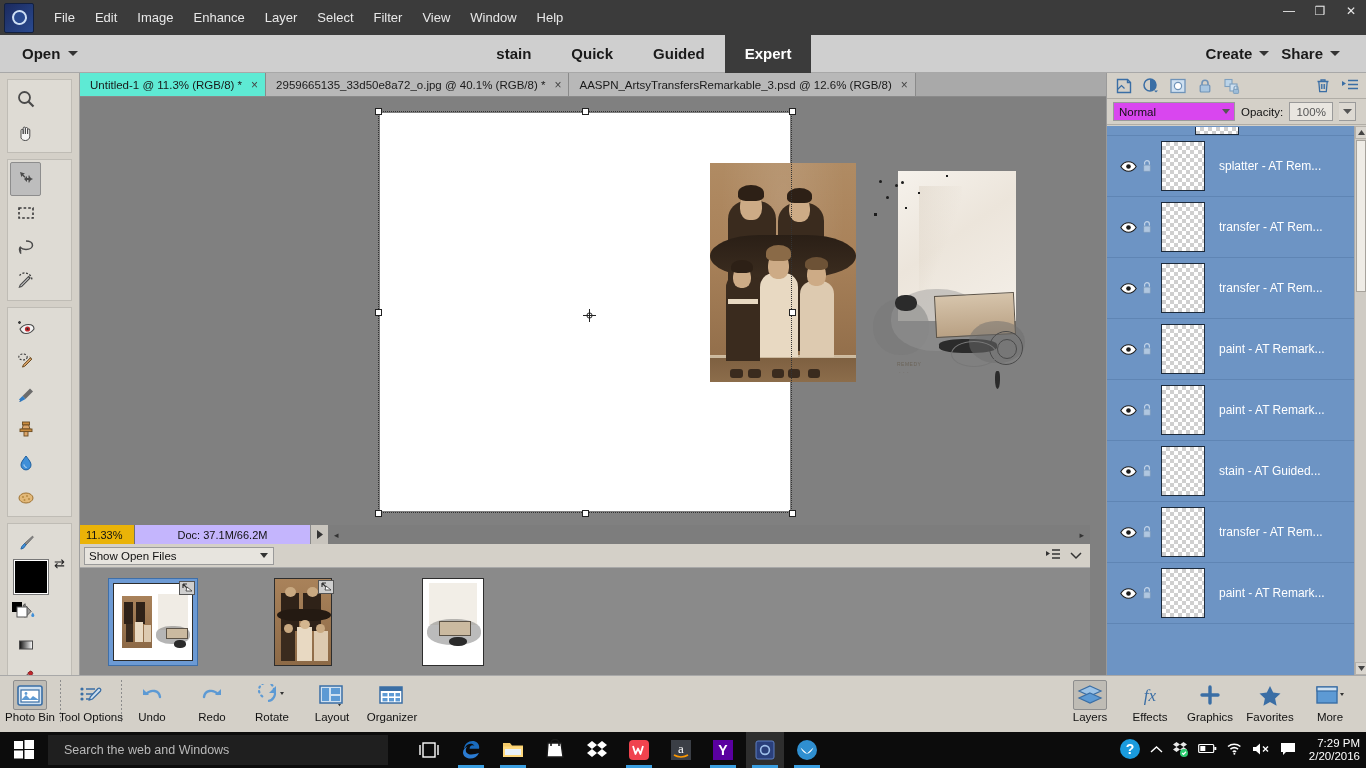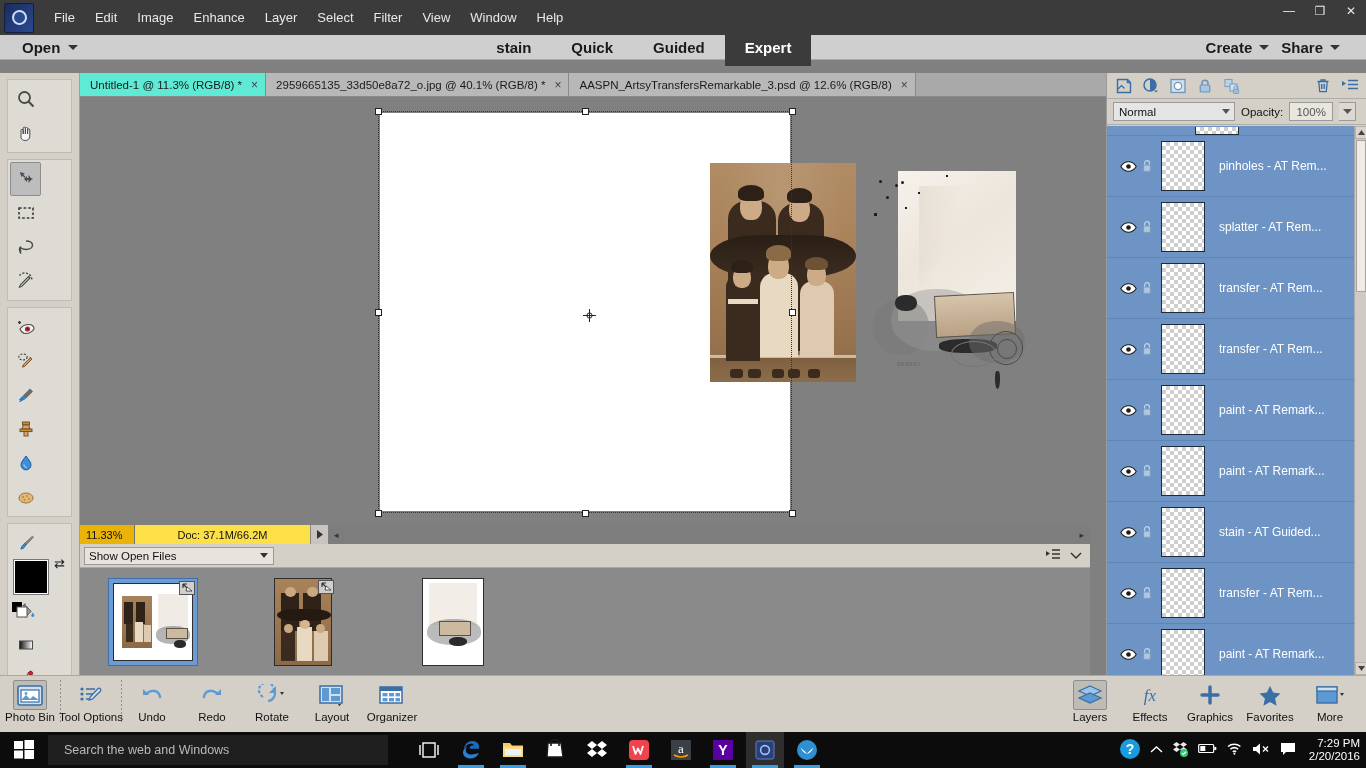--- a/index.html
+++ b/index.html
@@ -34,21 +34,21 @@
   }
   .win-ctrls { position:absolute; right:0; top:0; display:flex; }
   .win-btn {
     width:30px; height:22px; display:flex; align-items:center;
     justify-content:center; color:#e8e8e8; font-size:12px;
     background:#3b3b3b; margin-left:1px;
   }
 
   
   .modebar {
-    position:absolute; left:0; top:35px; width:1366px; height:25px;
+    position:absolute; left:0; top:35px; width:1366px; height:38px;
     background:#cfcfcf; display:flex; align-items:center;
     border-bottom:1px solid #a8a8a8;
   }
   .open-btn {
     font-size:15px; font-weight:bold; color:#1a1a1a; padding:0 8px 0 22px;
     cursor:default;
   }
   .caret-dn {
     width:0;height:0;border-left:5px solid transparent;
     border-right:5px solid transparent;border-top:5px solid #333;
@@ -166,21 +166,21 @@
   .xhair { position:absolute; left:203px; top:196px; width:13px; height:13px; }
 
   
   .statusbar {
     position:absolute; left:80px; top:525px; width:1010px; height:19px;
     background:#7d7d7d; display:flex; align-items:center;
     font-size:11px; color:#111;
   }
   .st-zoom { width:55px; padding-left:6px; background:#eab308; height:19px;
              display:flex; align-items:center; border-right:1px solid #6f6f6f;}
-  .st-doc  { padding:0 10px; background:#fde047; height:19px;
+  .st-doc  { padding:0 10px; background:#c4b5fd; height:19px;
              display:flex; align-items:center; min-width:175px; justify-content:center;}
   .st-play { width:18px; height:19px; background:#c9c5be; display:flex;
              align-items:center; justify-content:center; border-left:1px solid #8a8a8a;}
   .st-arrow{ margin-left:6px; color:#333; font-size:9px; }
   .st-right-arrow { margin-left:auto; margin-right:6px; color:#333; font-size:9px; }
 
   
   .binbar {
     position:absolute; left:80px; top:544px; width:1010px; height:24px;
     background:#d4d0c8; display:flex; align-items:center;
@@ -224,21 +224,21 @@
   .panel-toolbar {
     height:26px; display:flex; align-items:center; padding:0 8px; gap:10px;
     border-bottom:1px solid #b0ada6;
   }
   .pt-icon { width:17px; height:17px; display:flex; align-items:center; justify-content:center; }
   .panel-blend {
     height:26px; display:flex; align-items:center; padding:0 6px; gap:6px;
     border-bottom:1px solid #b0ada6;
   }
   .blend-select {
-    width:122px; height:19px; background:#e5e5e5; border:1px solid #9a9a9a;
+    width:122px; height:19px; background:#d946ef; border:1px solid #9a9a9a;
     display:flex; align-items:center; padding:0 5px; font-size:11.5px;
     position:relative; color:#111;
   }
   .blend-select .cd { position:absolute; right:4px; width:0;height:0;
     border-left:4px solid transparent;border-right:4px solid transparent;
     border-top:5px solid #555; }
   .op-label { font-size:11.5px; color:#111; }
   .op-box {
     width:44px; height:19px; background:#e9e6e0; border:1px solid #9a9a9a;
     display:flex; align-items:center; justify-content:center; font-size:11.5px; color:#555;
@@ -765,36 +765,20 @@
             <path d="M0 0l4.5 5L9 0z" fill="#555"></path>
           </svg>
       </div>
     </div>
 
     <div class="layerlist">
       <div class="layerrow lr-partial">
         <div class="lr-thumb checker" style="margin-left:88px;height:8px;border-top:none;"></div>
       </div>
 
-      <div class="layerrow">
-        <span class="lr-eye">
-          <svg width="17" height="11" viewBox="0 0 17 11">
-              <path d="M.8 5.5C3 2 5.8.8 8.5.8s5.5 1.2 7.7 4.7c-2.2 3.5-5 4.7-7.7 4.7S3 9 .8 5.5z" fill="#fff" stroke="#1d1d1d" stroke-width="1.1"></path>
-              <circle cx="8.5" cy="5.5" r="2.3" fill="#1d1d1d"></circle>
-            </svg>
-        </span>
-        <span class="lr-lock">
-          <svg width="10" height="14" viewBox="0 0 10 14">
-              <path d="M2.6 6V4a2.4 2.4 0 014.8 0v2" fill="none" stroke="#dfe9f4" stroke-width="1.2"></path>
-              <rect x="1.6" y="6" width="6.8" height="6.4" rx="1" fill="#c7d8ea" stroke="#7e9cbb" stroke-width=".9"></rect>
-            </svg>
-        </span>
-        <span class="lr-thumb checker"></span>
-        <span class="lr-name">pinholes - AT Rem...</span>
-      </div>
 
       <div class="layerrow">
         <span class="lr-eye">
           <svg width="17" height="11" viewBox="0 0 17 11">
               <path d="M.8 5.5C3 2 5.8.8 8.5.8s5.5 1.2 7.7 4.7c-2.2 3.5-5 4.7-7.7 4.7S3 9 .8 5.5z" fill="#fff" stroke="#1d1d1d" stroke-width="1.1"></path>
               <circle cx="8.5" cy="5.5" r="2.3" fill="#1d1d1d"></circle>
             </svg>
         </span>
         <span class="lr-lock">
           <svg width="10" height="14" viewBox="0 0 10 14">

